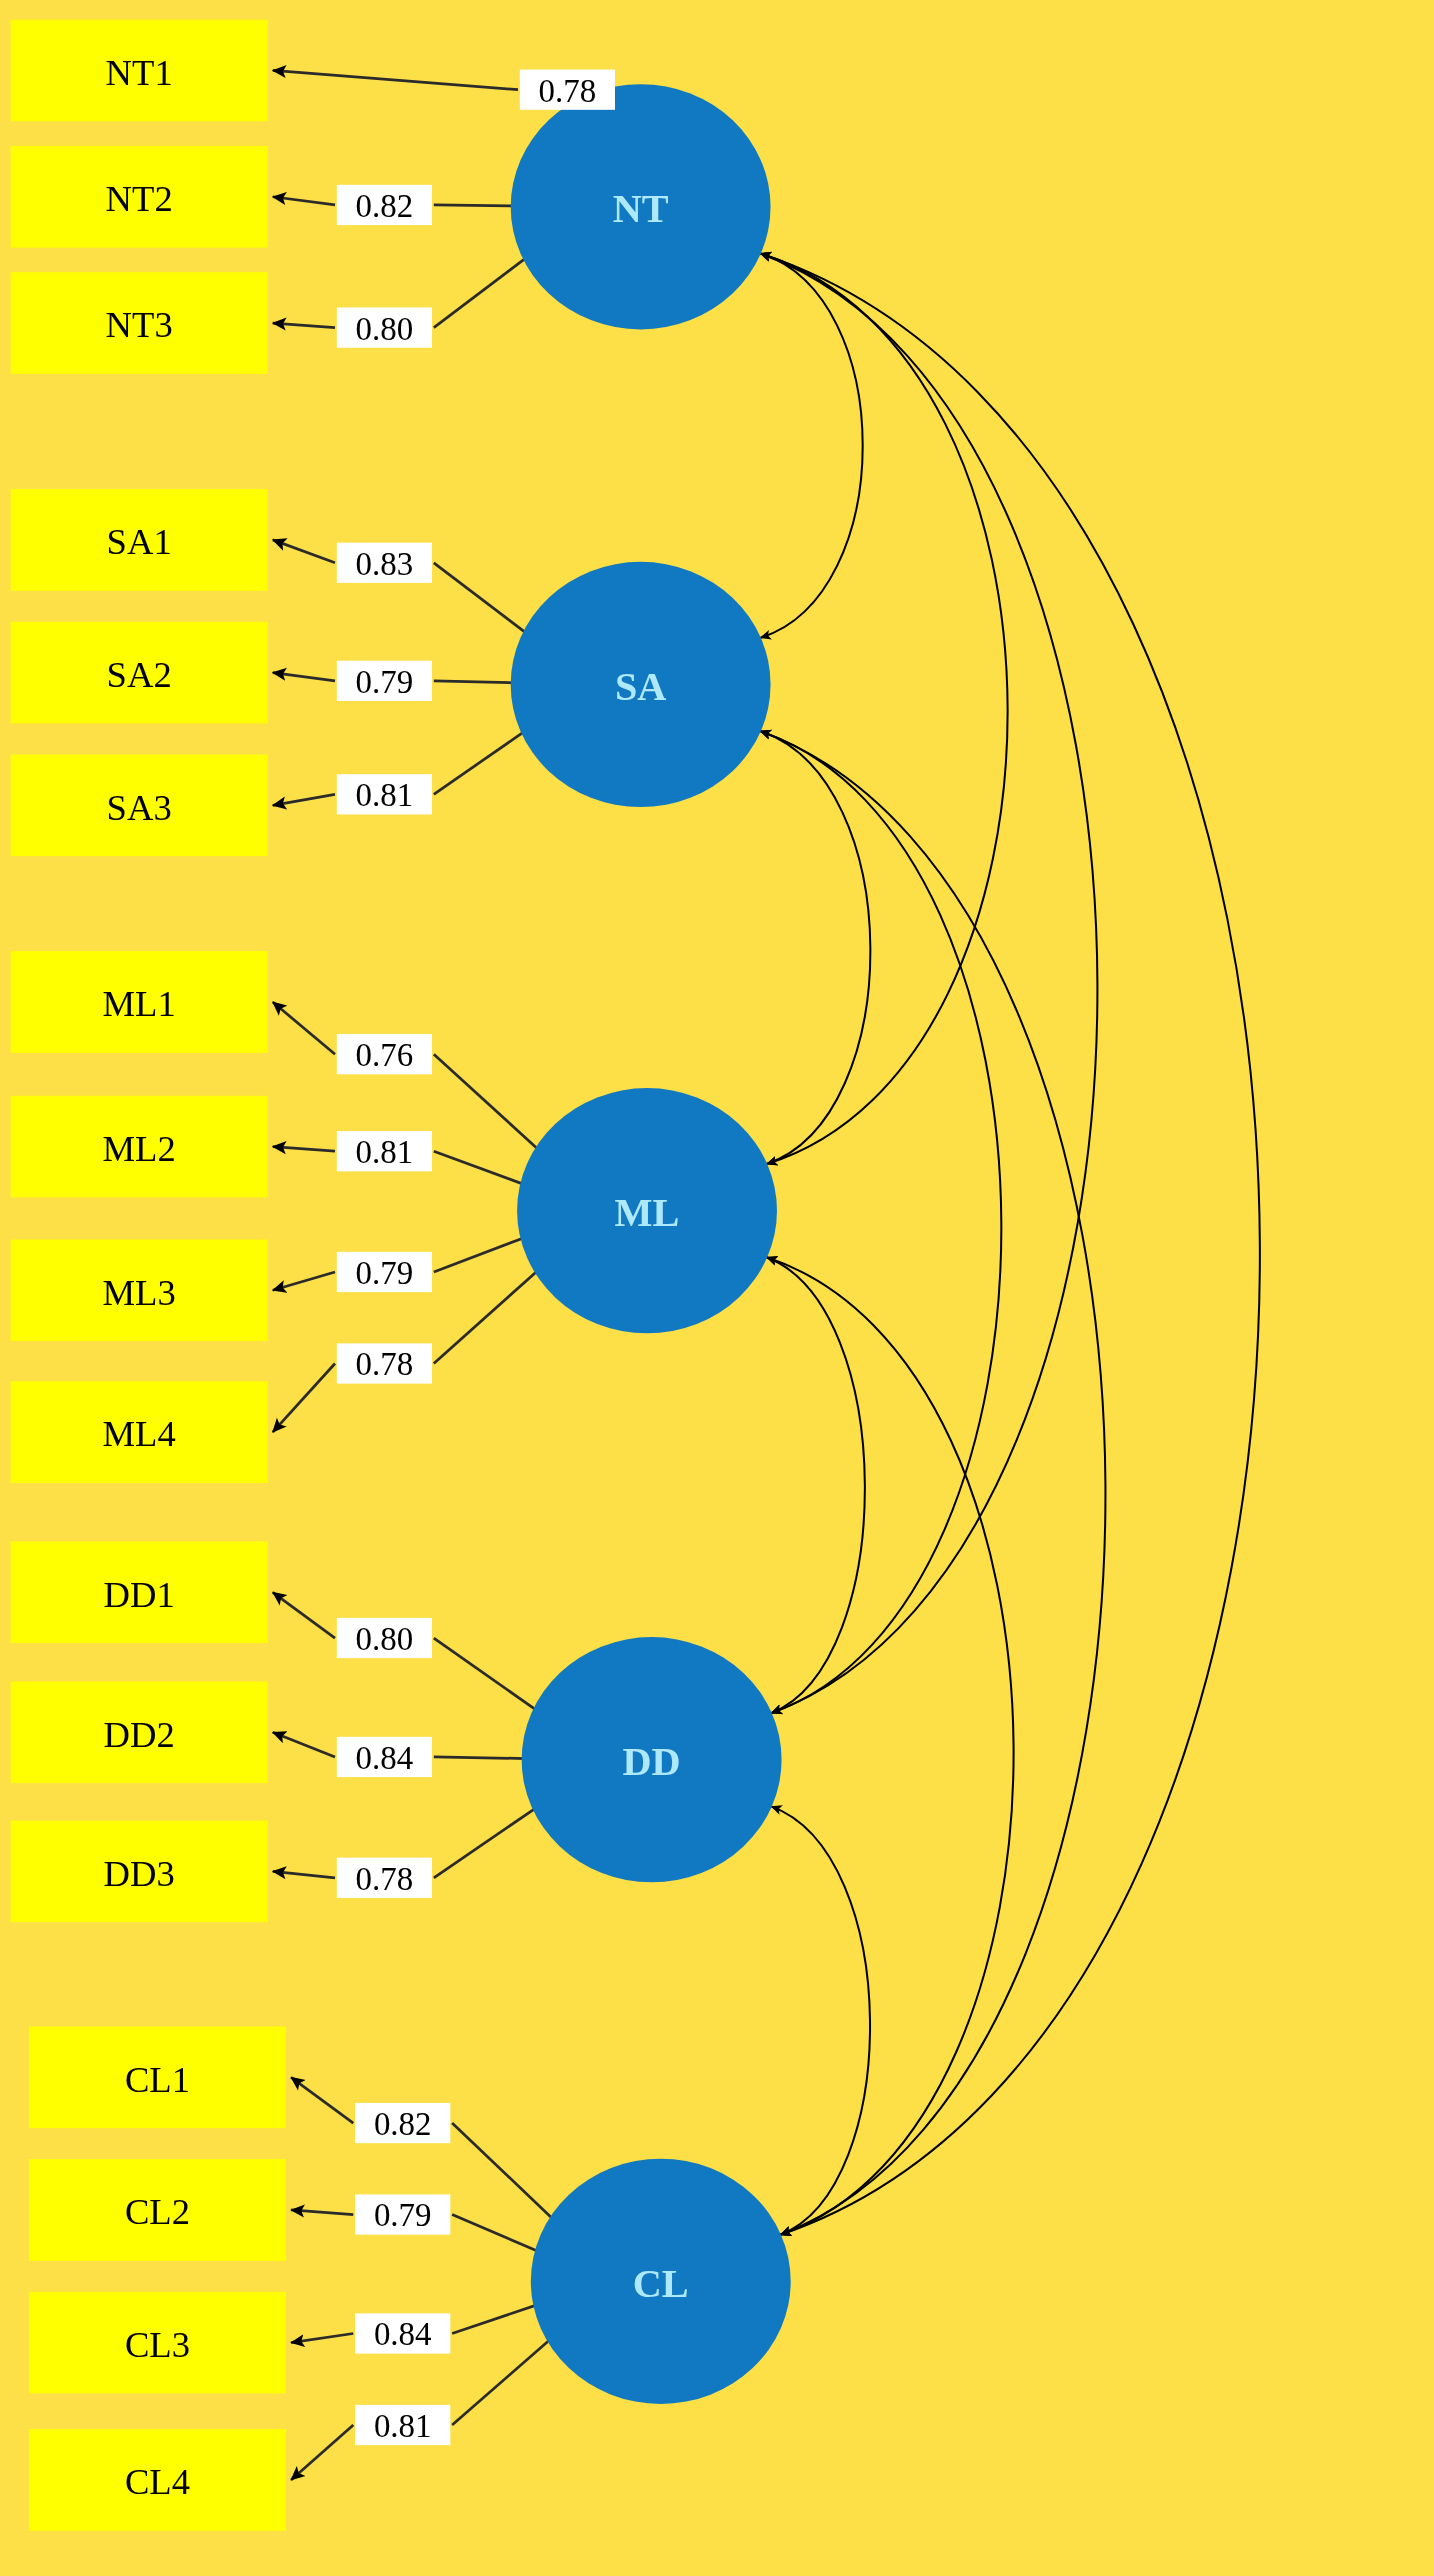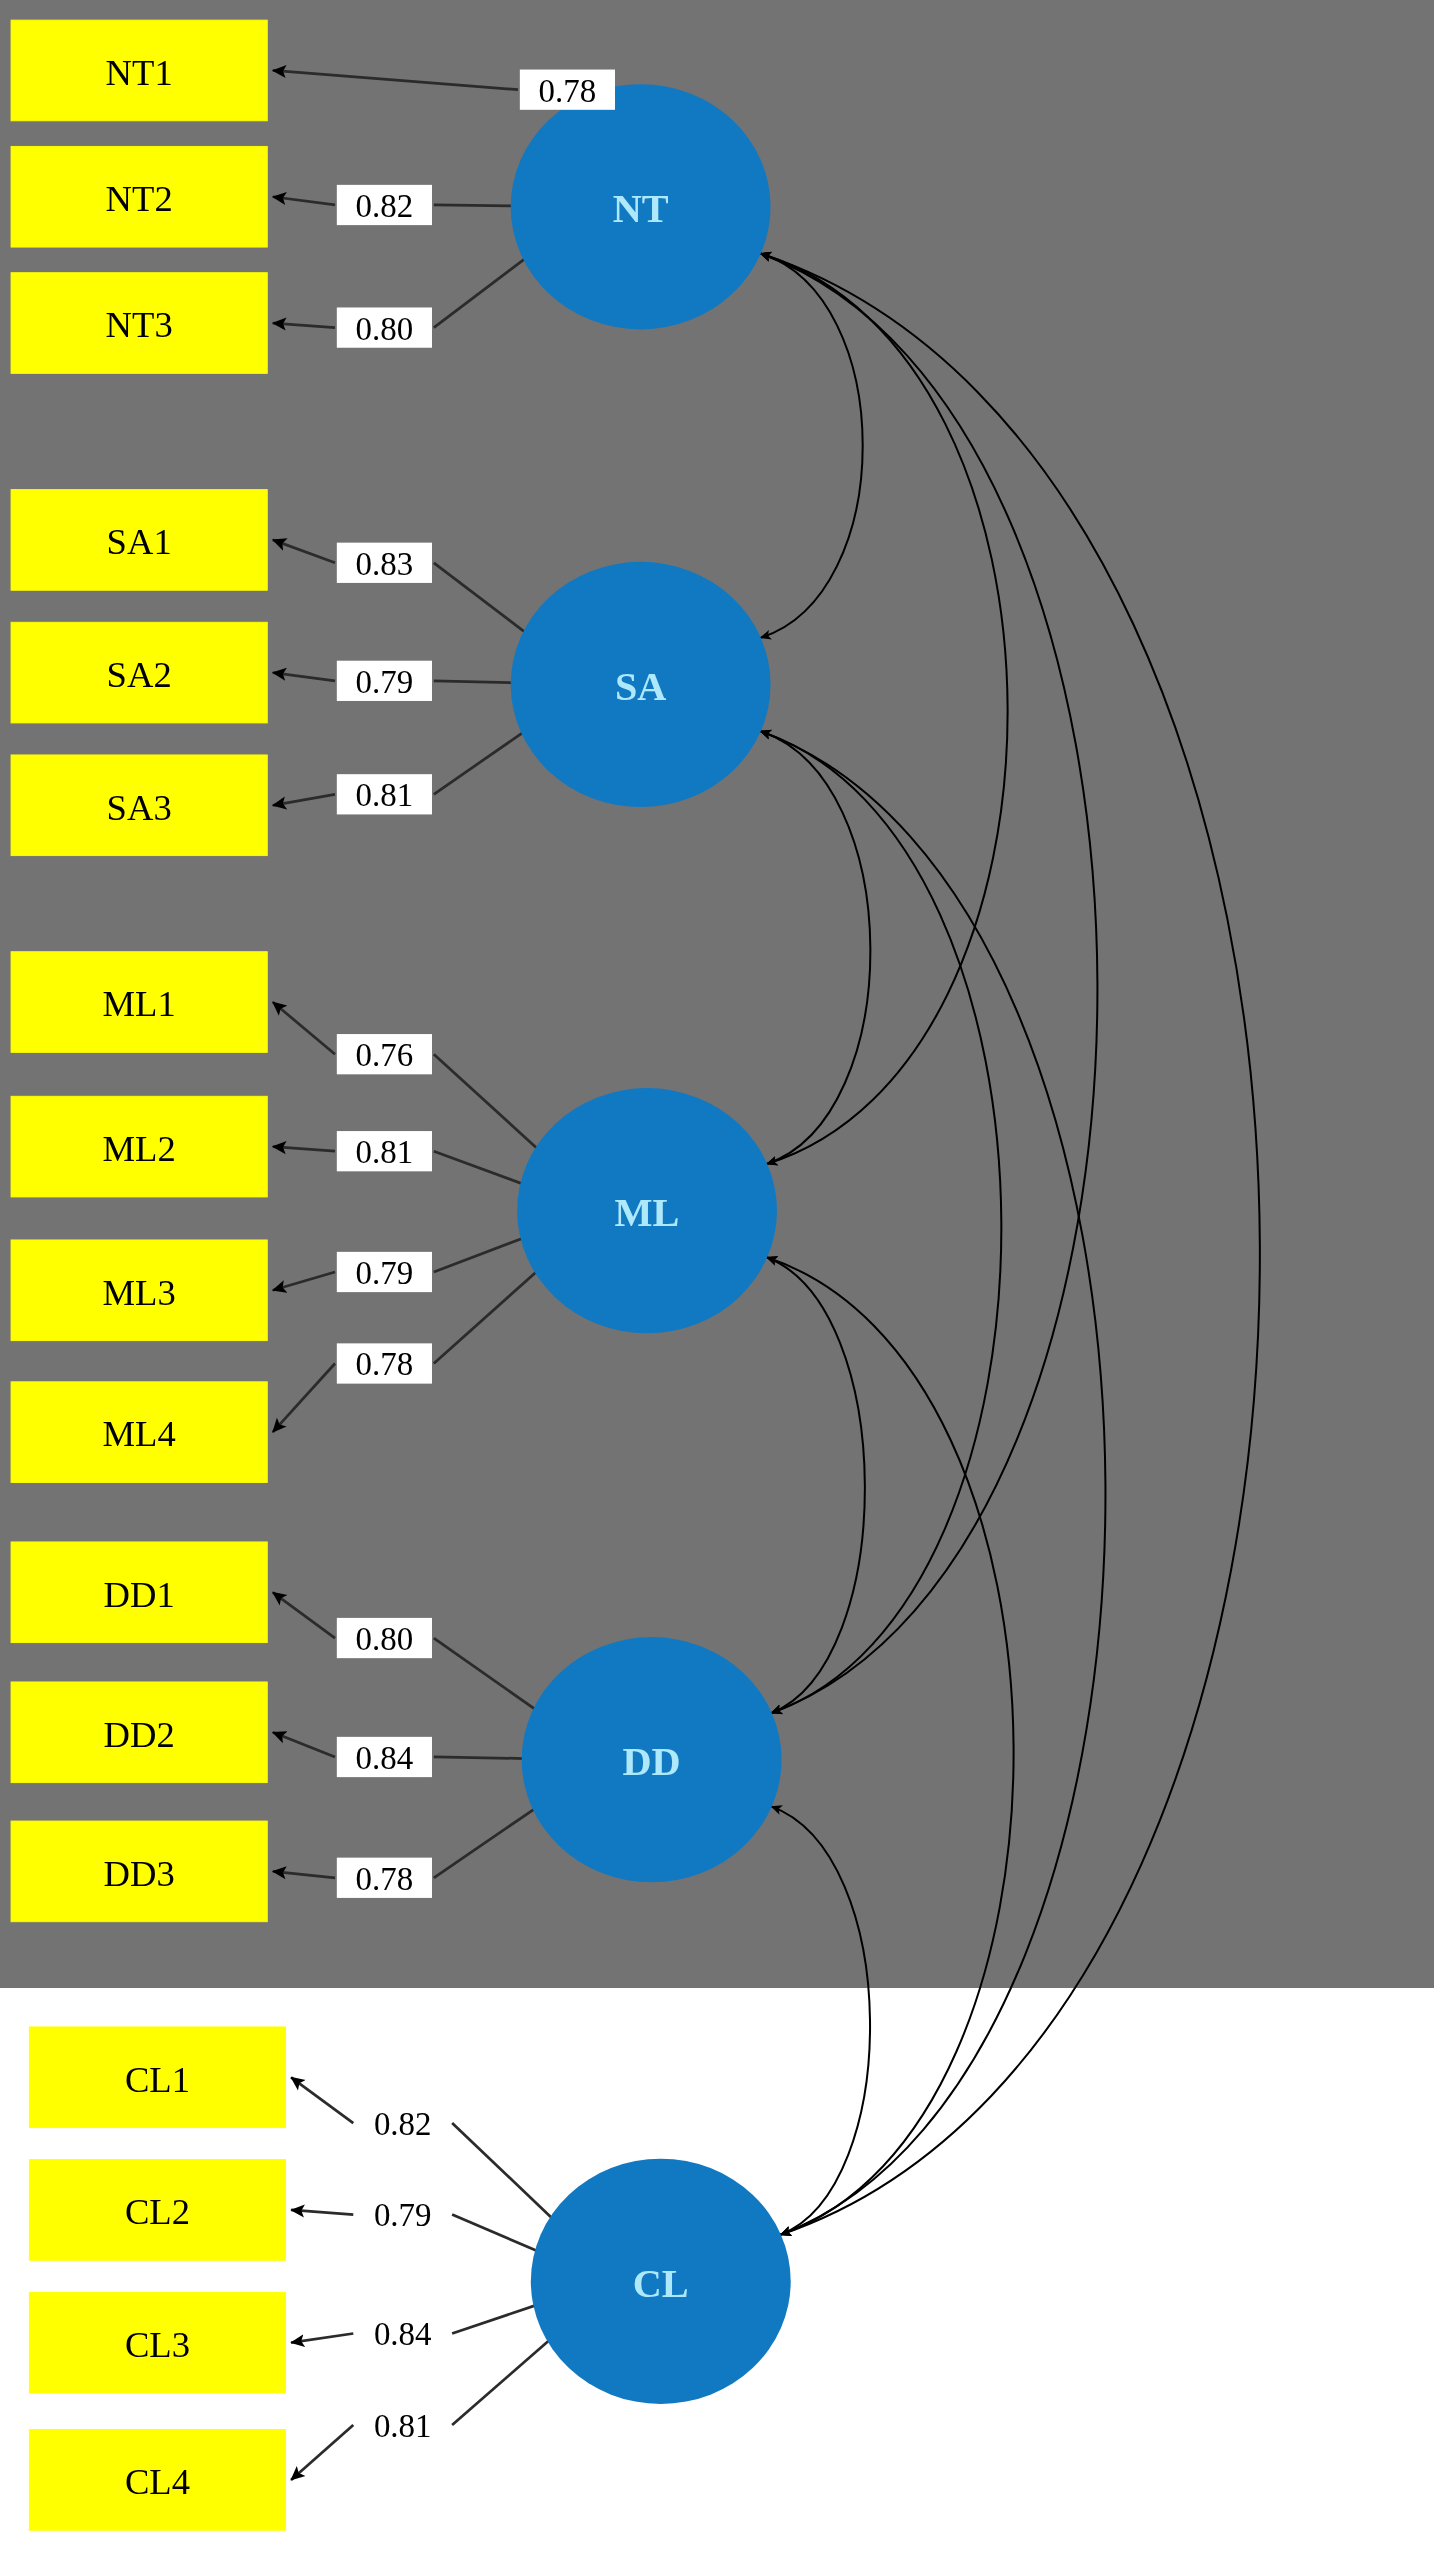--- a/index.html
+++ b/index.html
@@ -10,22 +10,22 @@
   }
   body {
     width: 1435px;
     height: 2576px;
     font-family: "Liberation Serif", "DejaVu Serif", serif;
     overflow: hidden;
   }
   #diagram-root {
     position: relative;
     width: 1435px;
-    height: 1988px;
-    background: #737373;
+    height: 2576px;
+    background: #fde047;
   }
   svg#sem-canvas {
     display: block;
     width: 1435px;
     height: 2576px;
   }
   .indicator-rect {
     stroke: #ffff00;
     stroke-width: 1;
   }

